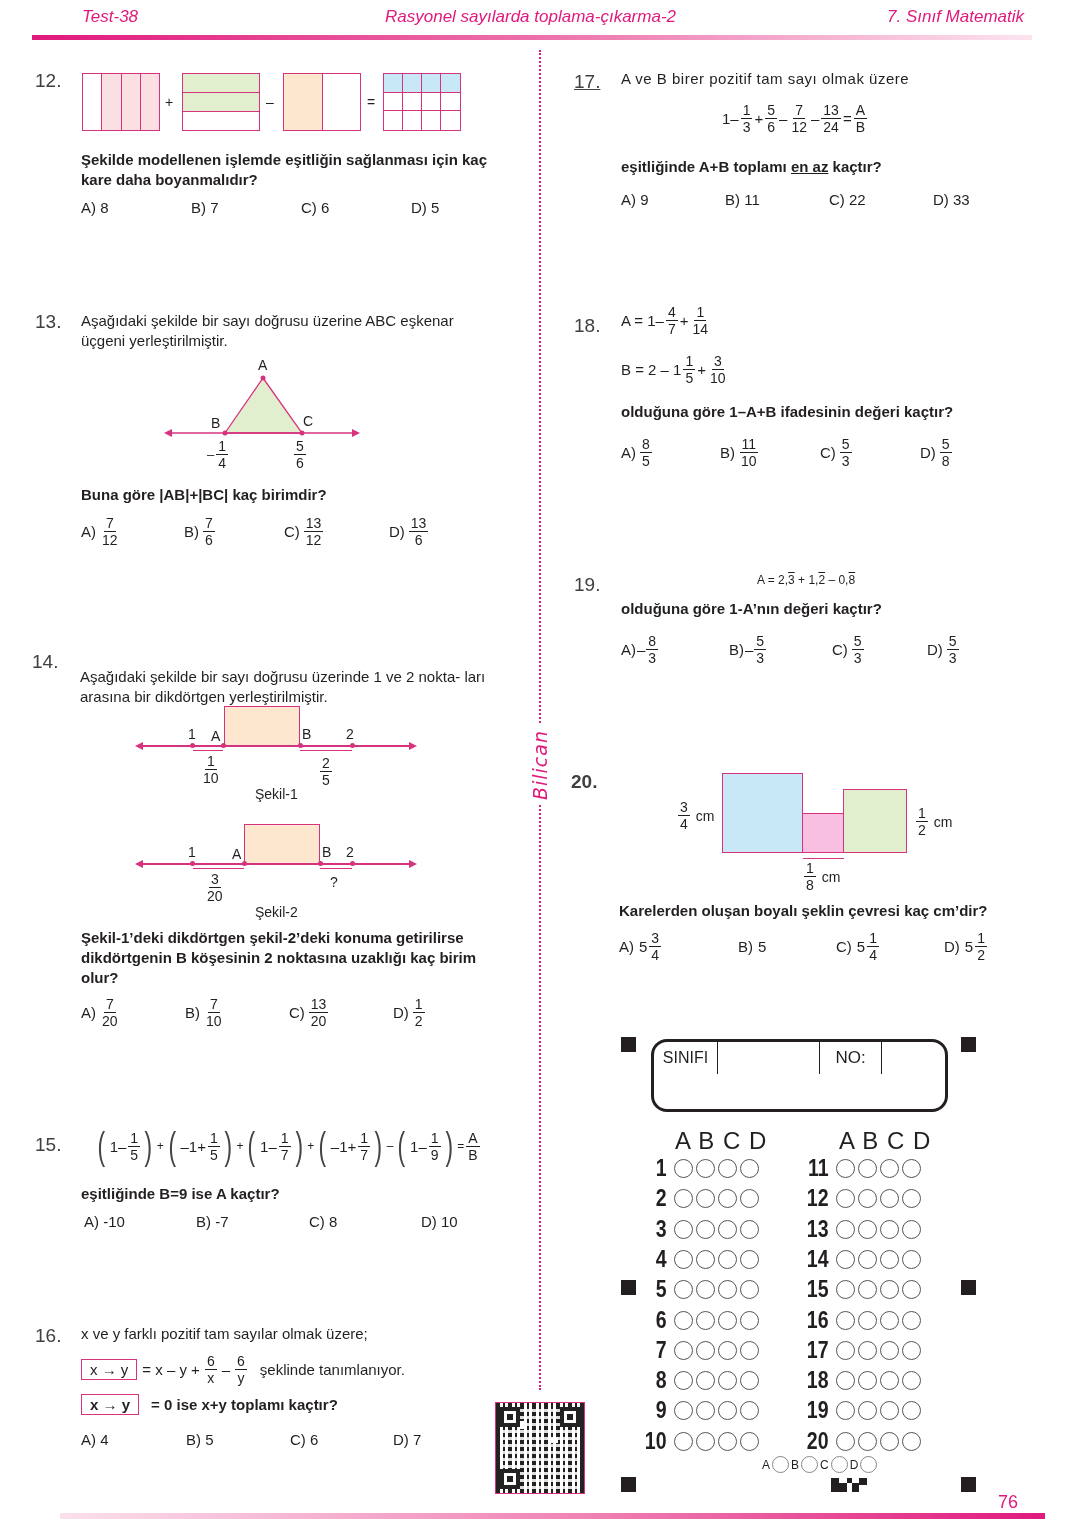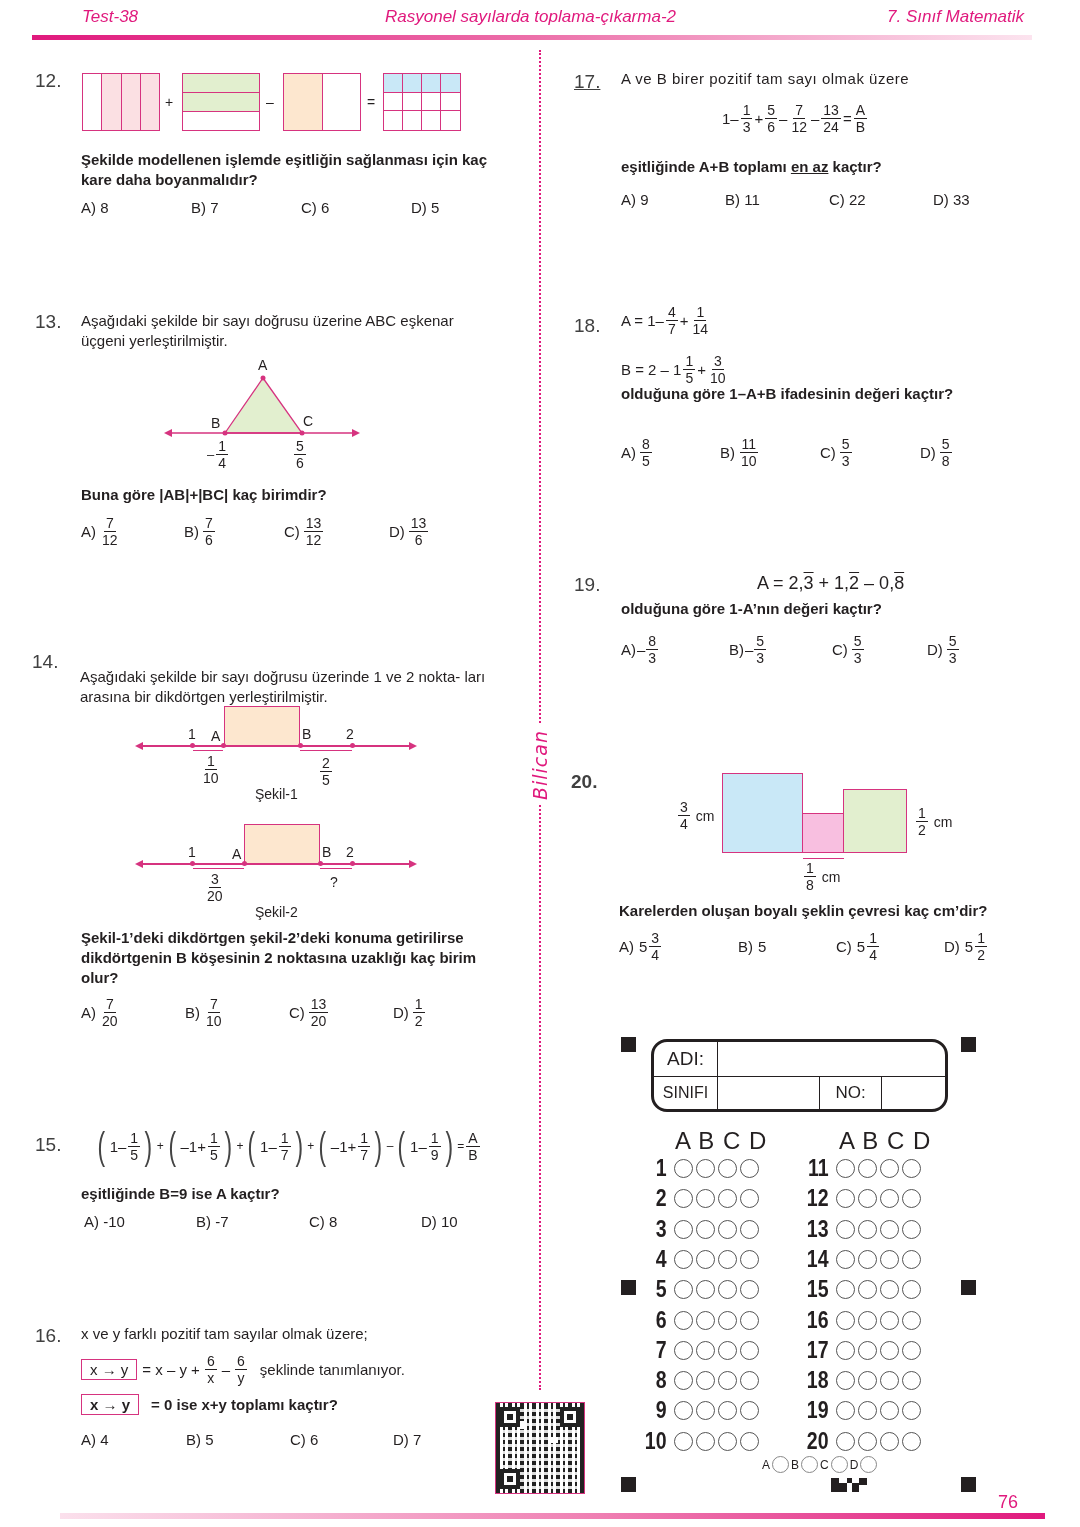--- a/index.html
+++ b/index.html
@@ -394,21 +394,21 @@
   <span class="frac">
       <span class="n">1</span>
       <span class="d">5</span>
     </span>
   <span>+</span>
   <span class="frac">
       <span class="n">3</span>
       <span class="d">10</span>
     </span>
 </div>
-<div class="txt bold" style="left:621px; top:384px;">olduğuna göre 1–A+B ifadesinin değeri kaçtır?</div>
+<div class="txt bold" style="left:621px; top:402px;">olduğuna göre 1–A+B ifadesinin değeri kaçtır?</div>
 <div class="opt" style="left:621px; top:436px;">
     <span>A)</span>
     <span class="frac">
       <span class="n">8</span>
       <span class="d">5</span>
     </span>
   </div>
 <div class="opt" style="left:720px; top:436px;">
     <span>B)</span>
     <span class="frac">
@@ -425,21 +425,21 @@
   </div>
 <div class="opt" style="left:920px; top:436px;">
     <span>D)</span>
     <span class="frac">
       <span class="n">5</span>
       <span class="d">8</span>
     </span>
   </div>
 
 <div class="qnum" style="left:574px; top:574px;">19.</div>
-<div class="abs" style="left:757px; top:573px; font-size:18px;">
+<div class="abs" style="left:757px; top:573px; font-size:12px;">
   <span>A = 2,</span><span style="text-decoration:overline;">3</span><span> + 1,</span><span style="text-decoration:overline;">2</span><span> – 0,</span><span style="text-decoration:overline;">8</span>
 </div>
 <div class="txt bold" style="left:621px; top:599px;">olduğuna göre 1-A’nın değeri kaçtır?</div>
 <div class="opt" style="left:621px; top:633px; gap:1px;">
     <span>A)</span>
     <span>–</span>
     <span class="frac">
       <span class="n">8</span>
       <span class="d">3</span>
     </span>
@@ -527,24 +527,20 @@
 
 <div>
   <div class="sq" style="left:621px; top:1037px;"></div>
   <div class="sq" style="left:961px; top:1037px;"></div>
   <div class="sq" style="left:621px; top:1280px;"></div>
   <div class="sq" style="left:961px; top:1280px;"></div>
   <div class="sq" style="left:621px; top:1477px;"></div>
   <div class="sq" style="left:961px; top:1477px;"></div>
 
   <div class="abs" style="left:651px; top:1039px; width:297px; height:73px; border:3px solid #231f20; border-radius:16px; overflow:hidden;">
-    <div style="display:flex; height:35px; border-bottom:1.3px solid #231f20;">
-      <div style="width:64px; border-right:1.3px solid #231f20; font-size:19px; display:flex; align-items:center; justify-content:center;">ADI:</div>
-      <div style="flex:1;"></div>
-    </div>
     <div style="display:flex; height:32px;">
       <div style="width:64px; border-right:1.3px solid #231f20; font-size:16px; display:flex; align-items:center; justify-content:center;">SINIFI</div>
       <div style="width:102px; border-right:1.3px solid #231f20;"></div>
       <div style="width:62px; border-right:1.3px solid #231f20; font-size:17px; display:flex; align-items:center; justify-content:center;">NO:</div>
       <div style="flex:1;"></div>
     </div>
   </div>
 
   <div class="optic-head" style="left:675px; top:1127px;">A B C D</div>
   <div class="optic-head" style="left:839px; top:1127px;">A B C D</div>

